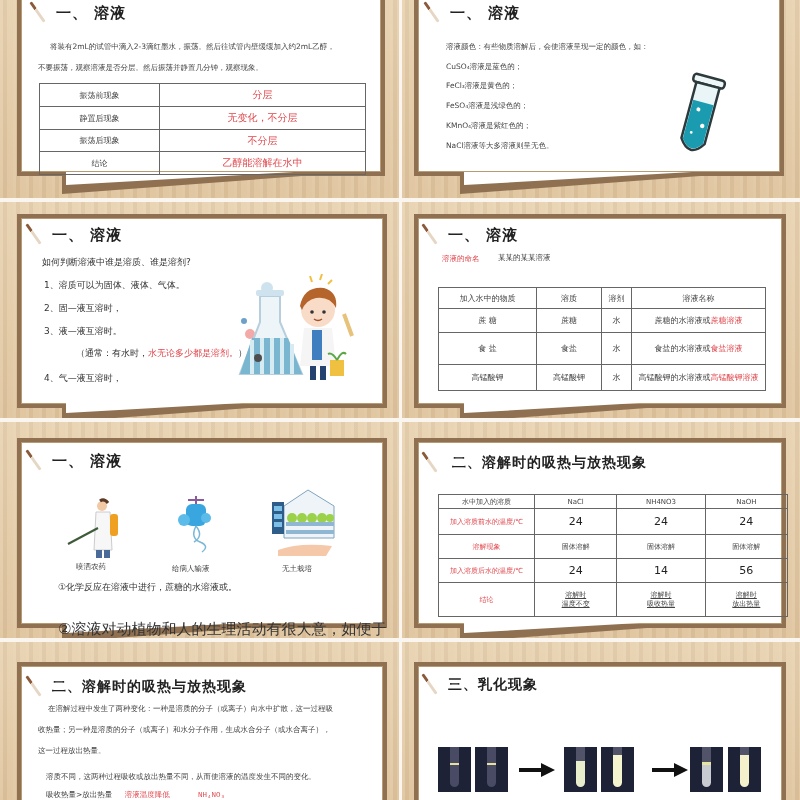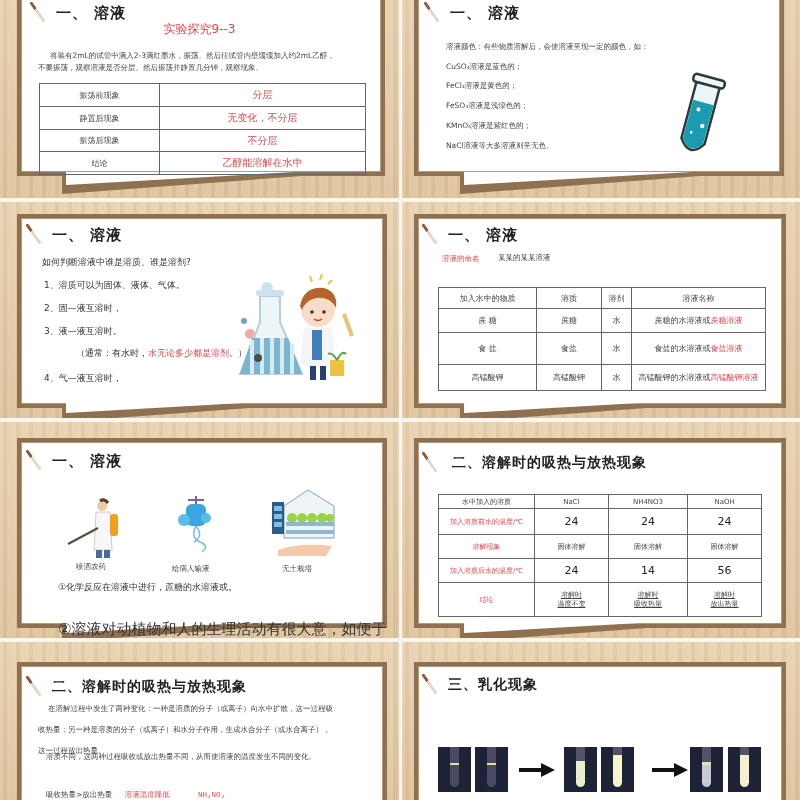--- a/index.html
+++ b/index.html
@@ -43,22 +43,21 @@
 <div class="grid">
 
   <div class="slide" style="left:0;top:-12px;width:399px;height:210px;">
     <div class="frame" style="left:17px;top:-4px;width:368px;height:192px;"></div>
     <div class="tail tail-outer" style="left:62px;top:188px;"></div>
     <div class="tail tail-inner" style="left:66px;top:184px;"></div>
     <div class="title-row" style="left:30px;top:14px;">
       <span class="pen"></span>
       <span class="title">一、 溶液</span>
     </div>
-    <div class="red" style="position:absolute;left:0;width:399px;text-align:center;top:33px;font-size:12px;">实验探究9--3</div>
-    <div class="txt" style="left:50px;top:61px;font-size:7.5px;">将装有2mL的试管中滴入2-3滴红墨水，振荡。然后往试管内壁缓缓加入约2mL乙醇，</div>
+    <div class="txt" style="left:50px;top:52px;font-size:7.5px;">将装有2mL的试管中滴入2-3滴红墨水，振荡。然后往试管内壁缓缓加入约2mL乙醇，</div>
     <div class="txt" style="left:38px;top:73px;font-size:7.5px;">不要振荡，观察溶液是否分层。然后振荡并静置几分钟，观察现象。</div>
     <table style="left:39px;top:95px;width:327px;">
       <tbody>
           <tr style="height:23px;">
             <td style="width:120px;">振荡前现象</td>
             <td class="red" style="font-size:10px;">分层</td>
           </tr>
       <tr style="height:23px;">
             <td>静置后现象</td>
             <td class="red" style="font-size:10px;">无变化，不分层</td>
@@ -244,21 +243,21 @@
   </div>
 
   <div class="slide" style="left:402px;top:422px;width:398px;height:216px;">
     <div class="frame" style="left:12px;top:16px;width:372px;height:190px;"></div>
     <div class="tail tail-outer" style="left:58px;top:202px;"></div>
     <div class="tail tail-inner" style="left:62px;top:198px;"></div>
     <div class="title-row" style="left:20px;top:30px;">
       <span class="pen"></span>
       <span class="title small" style="margin-left:4px;">二、溶解时的吸热与放热现象</span>
     </div>
-    <table style="left:36px;top:72px;width:324px;">
+    <table style="left:36px;top:72px;width:350px;">
       <tbody>
           <tr style="height:14px;">
         <td style="width:96px;font-size:7px;">水中加入的溶质</td>
         <td style="font-size:7px;">NaCl</td>
         <td style="font-size:7px;">NH4NO3</td>
         <td style="font-size:7px;">NaOH</td>
       </tr>
       <tr style="height:26px;">
         <td class="red" style="font-size:7px;">加入溶质前水的温度/℃</td>
         <td style="font-size:11px;color:#222;">24</td>
@@ -292,21 +291,21 @@
 
   <div class="slide" style="left:0;top:642px;width:399px;height:158px;">
     <div class="frame" style="left:17px;top:20px;width:370px;height:150px;"></div>
     <div class="title-row" style="left:26px;top:34px;">
       <span class="pen"></span>
       <span class="title small">二、溶解时的吸热与放热现象</span>
     </div>
     <div class="txt" style="left:38px;top:81px;font-size:7.5px;">收热量；另一种是溶质的分子（或离子）和水分子作用，生成水合分子（或水合离子），</div>
     <div class="txt" style="left:48px;top:60px;font-size:7.5px;">在溶解过程中发生了两种变化：一种是溶质的分子（或离子）向水中扩散，这一过程吸</div>
     <div class="txt" style="left:38px;top:102px;font-size:7.5px;">这一过程放出热量。</div>
-    <div class="txt" style="left:46px;top:108px;font-size:7.5px;">溶质不同，这两种过程吸收或放出热量不同，从而使溶液的温度发生不同的变化。</div>
+    <div class="txt" style="left:46px;top:128px;font-size:7.5px;">溶质不同，这两种过程吸收或放出热量不同，从而使溶液的温度发生不同的变化。</div>
     <div class="txt" style="left:46px;top:146px;font-size:7.5px;">
       <span>吸收热量&gt;放出热量</span>
       <span class="red" style="margin-left:10px;">溶液温度降低</span>
       <span class="red" style="margin-left:26px;font-family:Liberation Mono, monospace;">NH₄NO₃</span>
     </div>
   </div>
 
   <div class="slide" style="left:402px;top:642px;width:398px;height:158px;">
     <div class="frame" style="left:12px;top:20px;width:372px;height:150px;"></div>
     <div class="title-row" style="left:20px;top:32px;">

